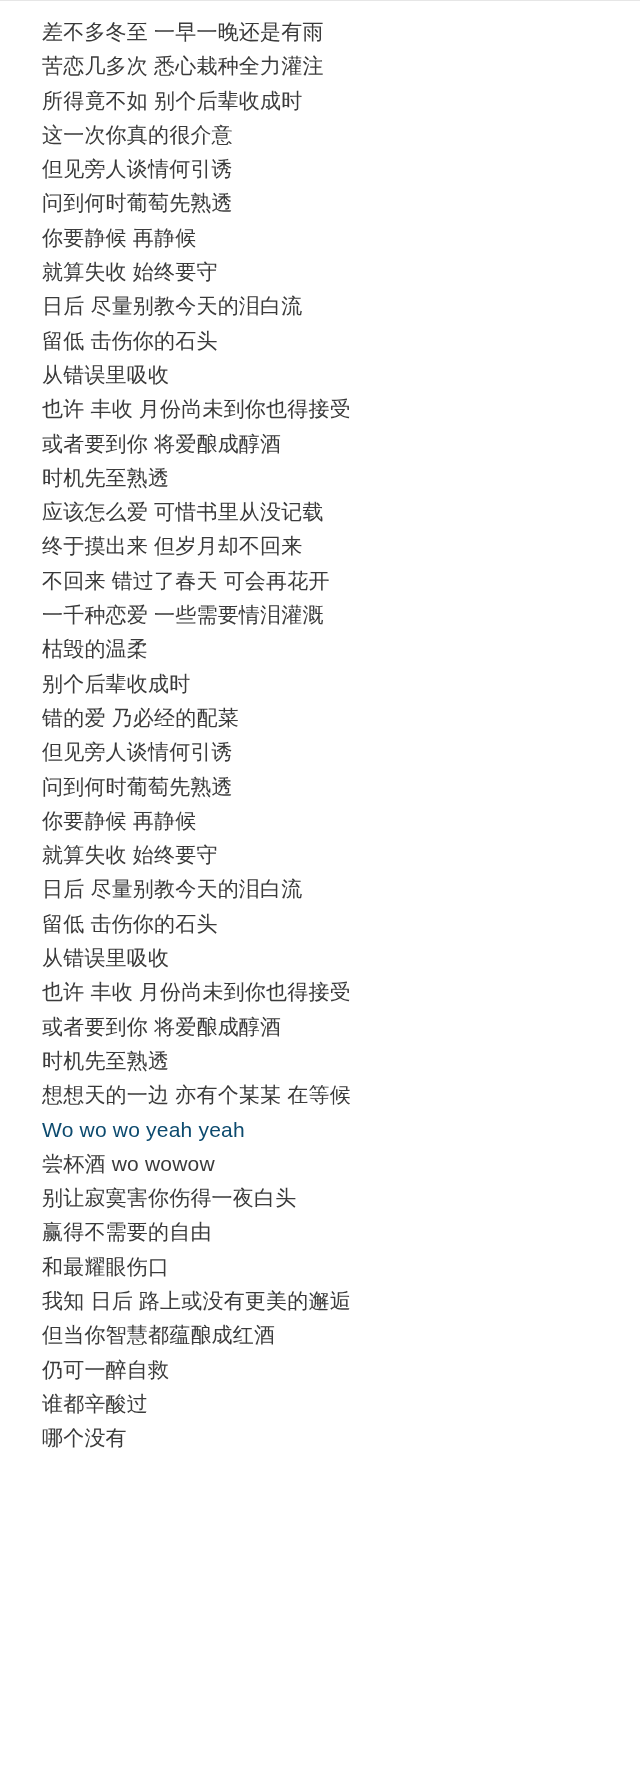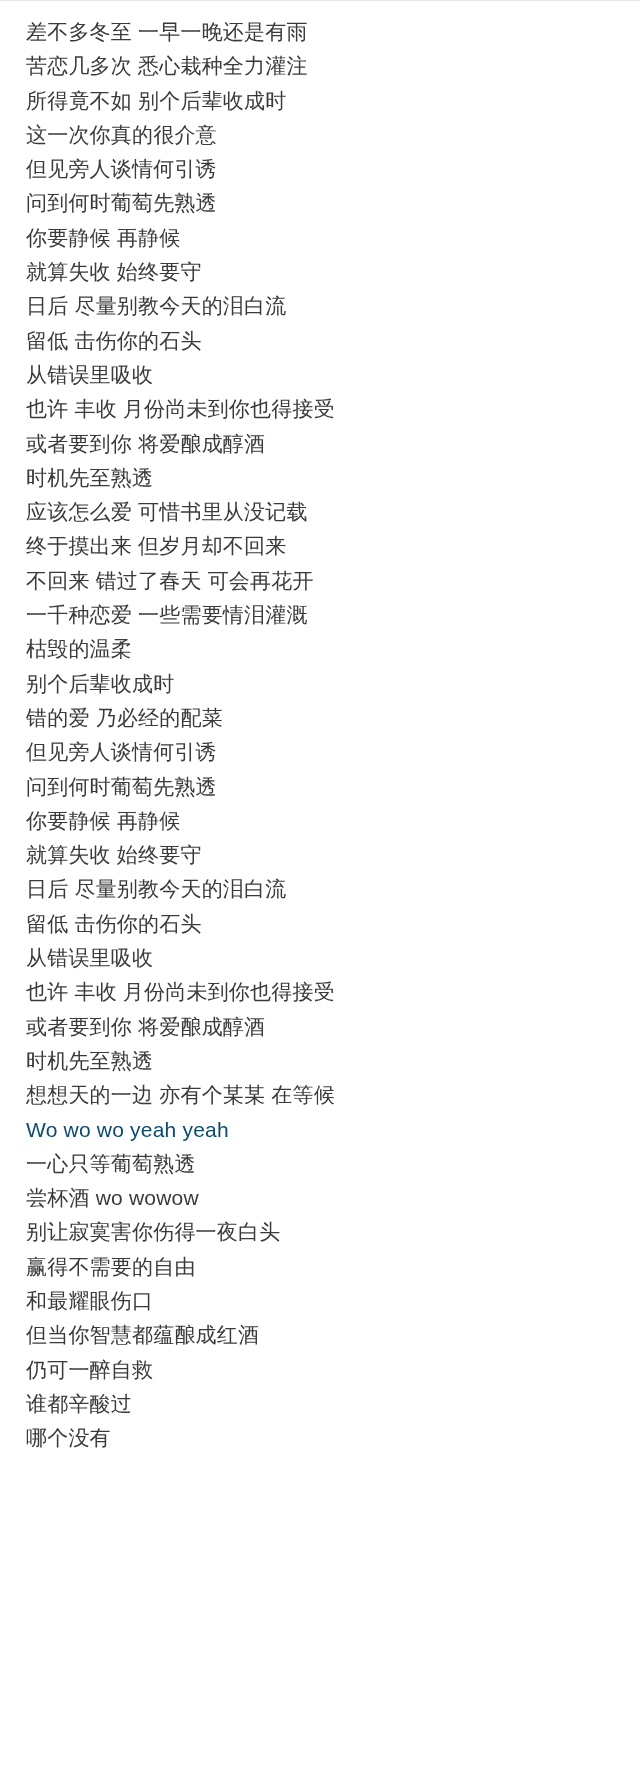--- a/index.html
+++ b/index.html
@@ -18,21 +18,21 @@
     box-sizing: border-box;
     position: relative;
   }
   .top-rule {
     width: 100%;
     height: 1px;
     background: #e6e6e6;
     margin: 0;
   }
   .lyrics {
-    padding: 14px 0 0 0;
+    padding: 14px 0 0 16px;
     margin: 0;
   }
   .lyric-line {
     font-size: 21px;
     line-height: 34.3px;
     color: #3a3a3a;
     padding-left: 26px;
     padding-right: 12px;
     white-space: pre-wrap;
     word-break: break-word;
@@ -77,24 +77,24 @@
       <div class="lyric-line">你要静候 再静候</div>
       <div class="lyric-line">就算失收 始终要守</div>
       <div class="lyric-line">日后 尽量别教今天的泪白流</div>
       <div class="lyric-line">留低 击伤你的石头</div>
       <div class="lyric-line">从错误里吸收</div>
       <div class="lyric-line">也许 丰收 月份尚未到你也得接受</div>
       <div class="lyric-line">或者要到你 将爱酿成醇酒</div>
       <div class="lyric-line">时机先至熟透</div>
       <div class="lyric-line">想想天的一边 亦有个某某 在等候</div>
       <div class="lyric-line latin">Wo wo wo yeah yeah</div>
-      <div class="lyric-line">一心只等葡萄熟透</div>
       <div class="lyric-line">尝杯酒 wo wowow</div>
       <div class="lyric-line">别让寂寞害你伤得一夜白头</div>
       <div class="lyric-line">赢得不需要的自由</div>
       <div class="lyric-line">和最耀眼伤口</div>
+      <div class="lyric-line">我知 日后 路上或没有更美的邂逅</div>
       <div class="lyric-line">但当你智慧都蕴酿成红酒</div>
       <div class="lyric-line">仍可一醉自救</div>
       <div class="lyric-line">谁都辛酸过</div>
       <div class="lyric-line">哪个没有</div>
     </div>
   <div class="bottom-fade"></div>
 </div>
 
 </body></html>

